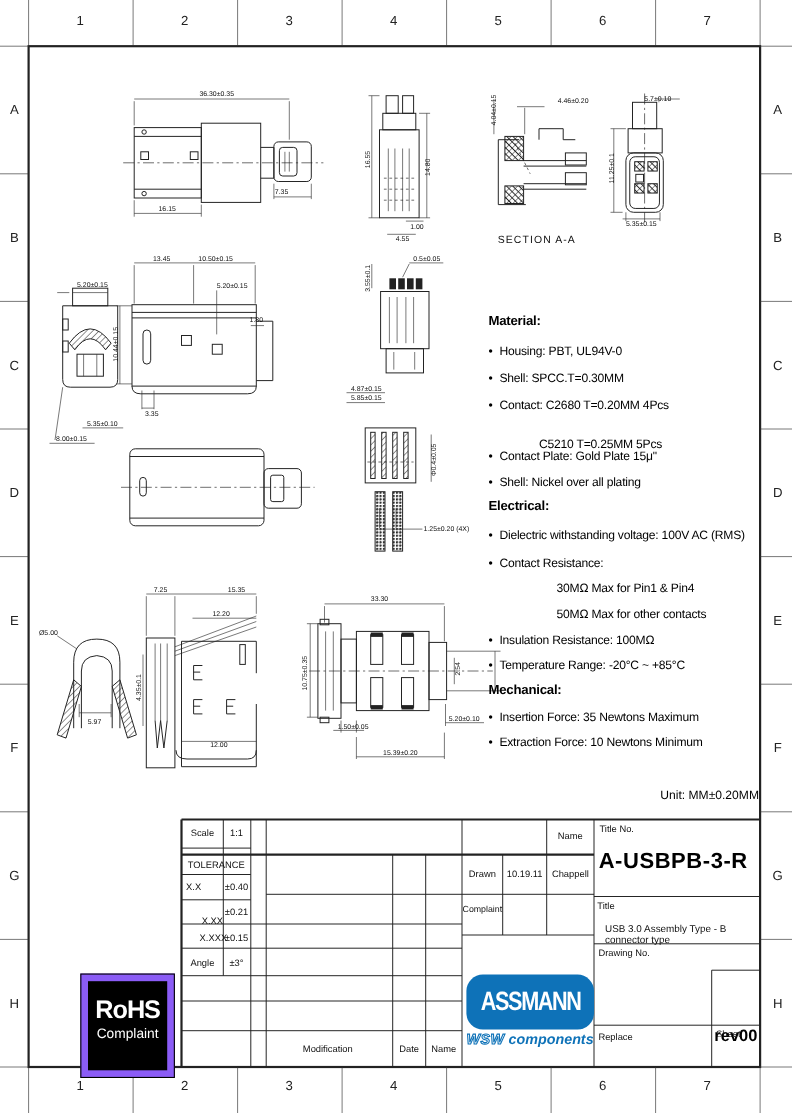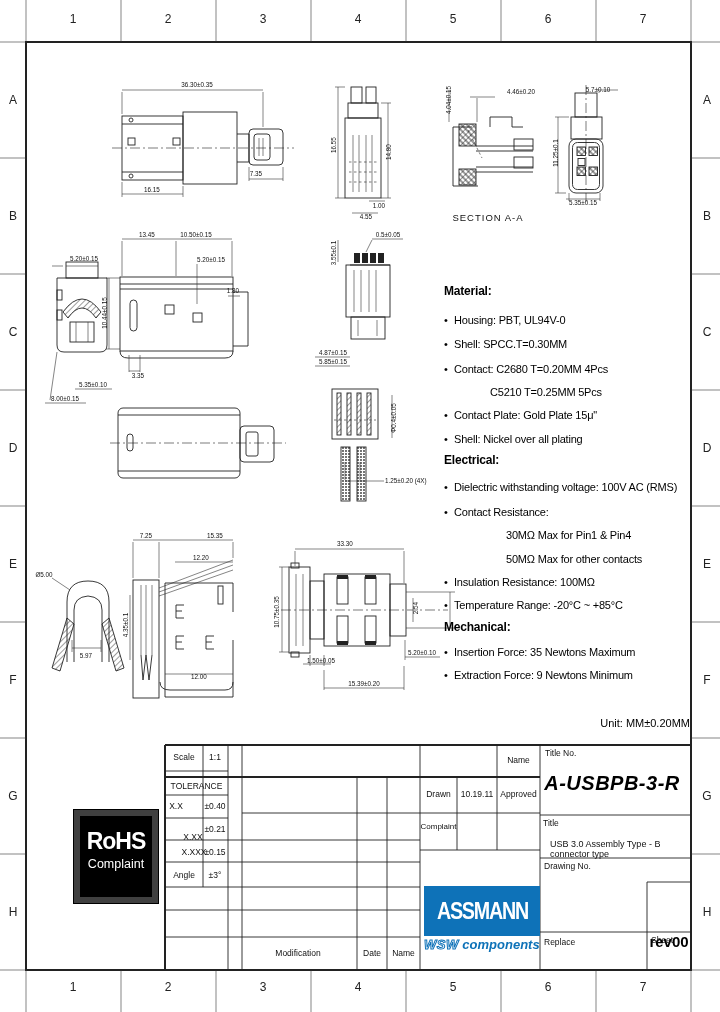--- a/index.html
+++ b/index.html
@@ -19,43 +19,43 @@
   svg.art .cl{stroke-dasharray:10 3 2 3;stroke-width:0.6;}
   svg.art .dsh{stroke-dasharray:2.5 2.5;stroke-width:0.6;}
   svg.art text{fill:#111;stroke:none;font-size:6.3px;font-family:"Liberation Sans",sans-serif;}
   svg.art text.sec{font-size:9.5px;letter-spacing:1px;}
   
   .specs{position:absolute;left:444px;top:285px;width:252px;font-size:11px;
          letter-spacing:-0.2px;line-height:13px;color:#000;}
   .sp{position:absolute;left:0;white-space:nowrap;}
   .sp.h{font-weight:bold;font-size:12px;}
   .sp .bu{display:inline-block;width:10px;}
-  .sp.i1{padding-left:46px;}
+  .sp.i1{padding-left:46px;margin-top:12px;}
   .sp.i2{padding-left:62px;}
   
   .unit{position:absolute;left:500px;top:717px;width:190px;text-align:right;font-size:11px;color:#000;}
   
   .tb{position:absolute;font-size:8.5px;color:#111;white-space:nowrap;}
   .tb.c{text-align:center;}
   .itemno{position:absolute;left:540px;top:772px;width:144px;text-align:center;
-          font-size:20px;font-weight:bold;letter-spacing:0.5px;color:#000;font-style:italic;}
+          font-size:20px;font-weight:bold;letter-spacing:0.5px;color:#000;}
   .titleval{position:absolute;left:550px;top:839px;width:145px;font-size:9px;color:#111;}
   .rev{position:absolute;left:647px;top:888px;width:44px;text-align:center;
        font-size:15px;font-weight:bold;color:#000;margin-top:45px;}
   
-  .rohs{position:absolute;left:73px;top:809px;width:84px;height:93px;border:1.5px solid #000;
-        background:#404040;}
+  .rohs{position:absolute;left:73px;top:885px;width:84px;height:93px;border:1.5px solid #000;
+        background:#8b5cf6;}
   .rohs .inner{position:absolute;left:6px;top:6px;right:6px;bottom:6px;background:#000;
         color:#fff;text-align:center;}
   .rohs .l1{margin-top:12px;font-size:23px;font-weight:bold;letter-spacing:-1px;}
   .rohs .l2{margin-top:2px;font-size:12.5px;}
   
   .brand{position:absolute;left:424px;top:886px;width:116px;}
   .brand .box{width:116px;height:50px;background:#0e72b8;color:#fff;display:flex;
-        align-items:center;justify-content:center;overflow:hidden;}
+        align-items:center;justify-content:center;overflow:hidden;border-radius:15px;}
   .brand .box span{font-size:24px;font-weight:bold;letter-spacing:-1.5px;
         transform:scaleX(0.82);display:inline-block;}
   .brand .sub{margin-top:1px;font-size:13px;font-weight:bold;font-style:italic;
         color:#0e72b8;white-space:nowrap;}
   .brand .wsw{color:#fff;-webkit-text-stroke:1px #0e72b8;letter-spacing:0.5px;}
 </style>
 </head>
 <body>
 
 <div class="page">
@@ -347,21 +347,21 @@
     <div class="sp" style="top:148px"><span class="bu">•</span><span>Shell: Nickel over all plating</span></div>
     <div class="sp h" style="top:169px">Electrical:</div>
     <div class="sp" style="top:196px"><span class="bu">•</span><span>Dielectric withstanding voltage: 100V AC (RMS)</span></div>
     <div class="sp" style="top:221px"><span class="bu">•</span><span>Contact Resistance:</span></div>
     <div class="sp i2" style="top:244px"><span>30MΩ Max for Pin1 &amp; Pin4</span></div>
     <div class="sp i2" style="top:268px"><span>50MΩ Max for other contacts</span></div>
     <div class="sp" style="top:291px"><span class="bu">•</span><span>Insulation Resistance: 100MΩ</span></div>
     <div class="sp" style="top:314px"><span class="bu">•</span><span>Temperature Range: -20°C ~ +85°C</span></div>
     <div class="sp h" style="top:336px">Mechanical:</div>
     <div class="sp" style="top:361px"><span class="bu">•</span><span>Insertion Force: 35 Newtons Maximum</span></div>
-    <div class="sp" style="top:384px"><span class="bu">•</span><span>Extraction Force: 9 Newtons Minimum</span></div>
+    <div class="sp" style="top:384px"><span class="bu">•</span><span>Extraction Force: 10 Newtons Minimum</span></div>
   </div>
 
   <div class="unit">Unit: MM±0.20MM</div>
 
   <div>
     <div class="tb c" style="left:167px;top:752px;width:34px">Scale</div>
     <div class="tb c" style="left:203px;top:752px;width:24px">1:1</div>
     <div class="tb c" style="left:165px;top:781px;width:63px">TOLERANCE</div>
     <div class="tb c" style="left:167px;top:801px;width:18px">X.X</div>
     <div class="tb c" style="left:203px;top:801px;width:24px">±0.40</div>
@@ -370,21 +370,21 @@
     <div class="tb c" style="left:167px;top:847px;width:54px">X.XXX</div>
     <div class="tb c" style="left:203px;top:847px;width:24px">±0.15</div>
     <div class="tb c" style="left:167px;top:870px;width:34px">Angle</div>
     <div class="tb c" style="left:203px;top:870px;width:24px">±3°</div>
     <div class="tb c" style="left:243px;top:948px;width:110px">Modification</div>
     <div class="tb c" style="left:357px;top:948px;width:30px">Date</div>
     <div class="tb c" style="left:387px;top:948px;width:33px">Name</div>
     <div class="tb c" style="left:497px;top:755px;width:43px">Name</div>
     <div class="tb c" style="left:420px;top:789px;width:37px">Drawn</div>
     <div class="tb c" style="left:457px;top:789px;width:40px">10.19.11</div>
-    <div class="tb c" style="left:497px;top:789px;width:43px">Approved</div>
+    <div class="tb c" style="left:497px;top:789px;width:43px">Chappell</div>
     <div class="tb c" style="left:418px;top:822px;width:41px;font-size:8px">Complaint</div>
     <div class="tb" style="left:545px;top:748px">Title No.</div>
     <div class="itemno">A-USBPB-3-R</div>
     <div class="tb" style="left:543px;top:818px">Title</div>
     <div class="titleval">USB 3.0 Assembly Type - B connector type</div>
     <div class="tb" style="left:544px;top:861px">Drawing No.</div>
     <div class="rev">rev00</div>
     <div class="tb" style="left:544px;top:937px">Replace</div>
     <div class="tb" style="left:651px;top:935px">Sheet</div>
   </div>

